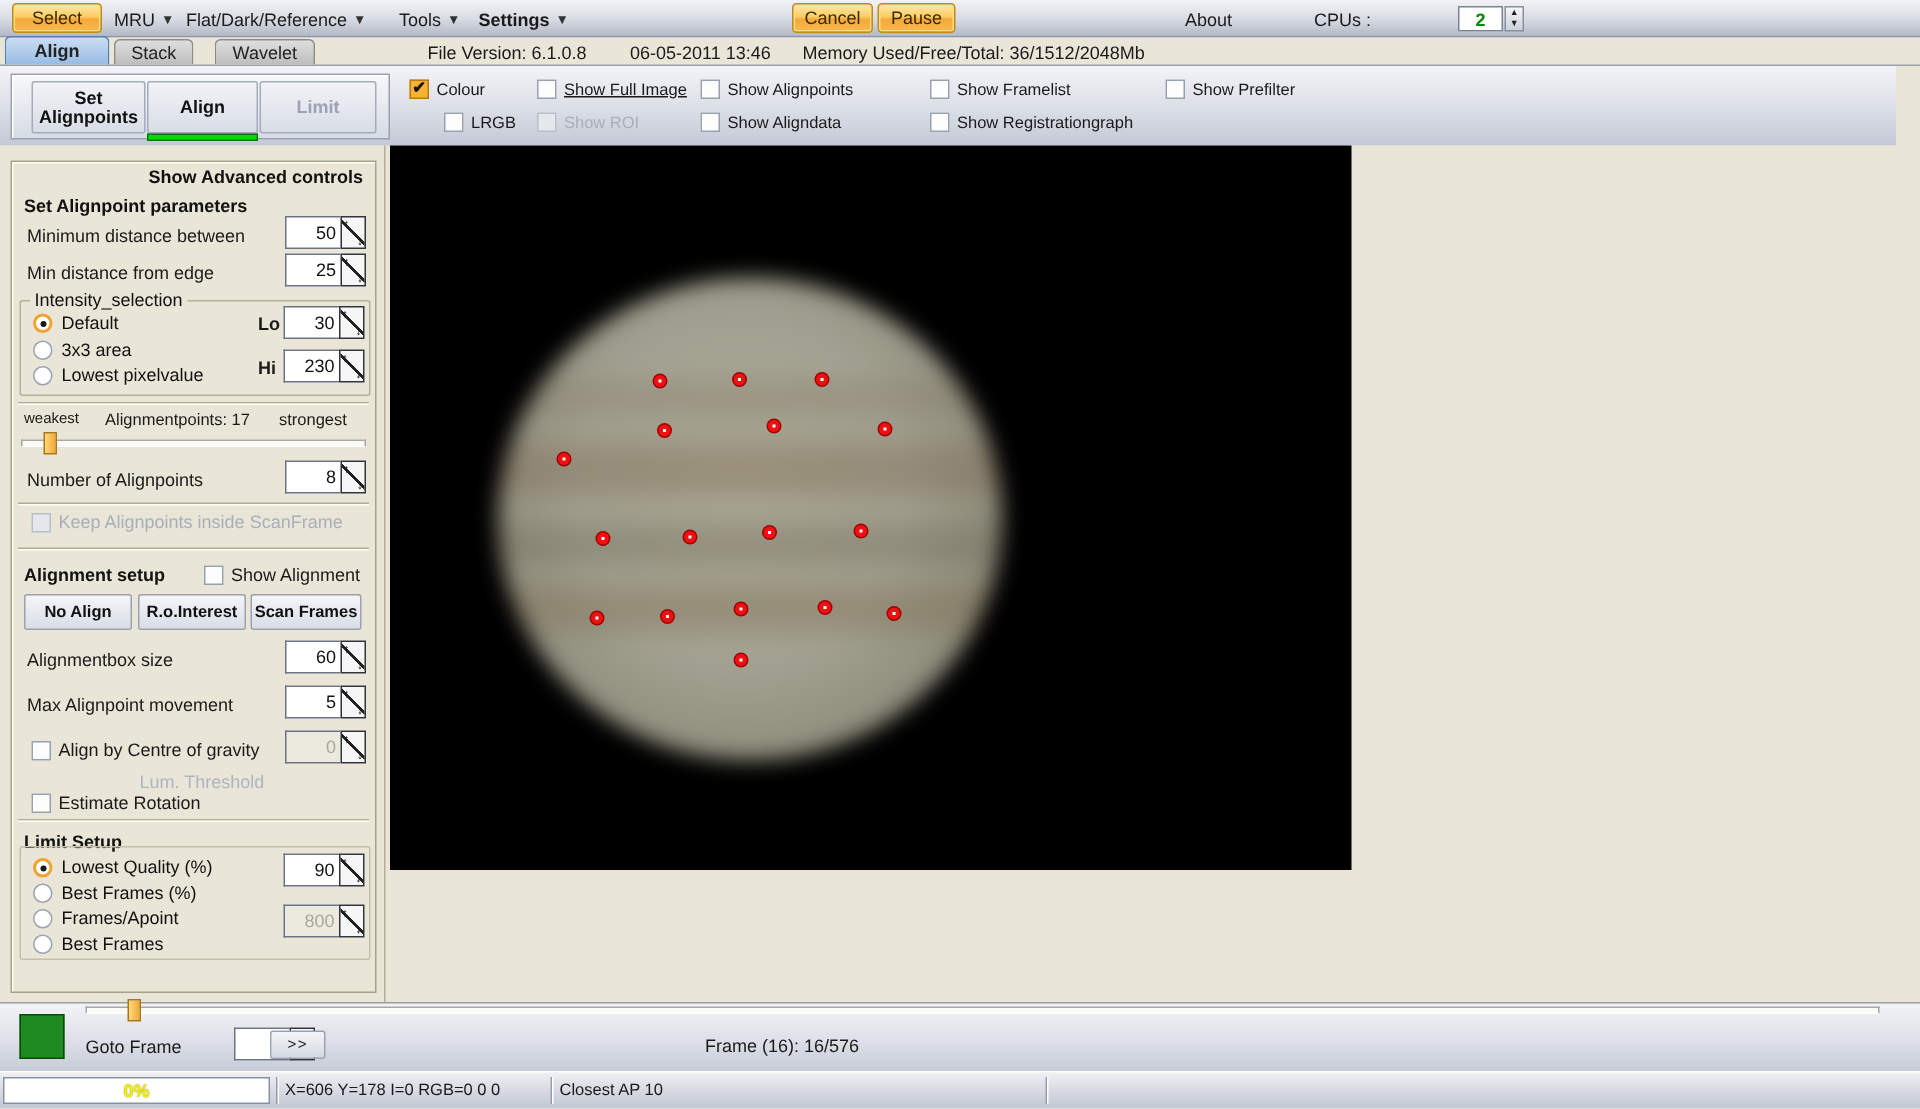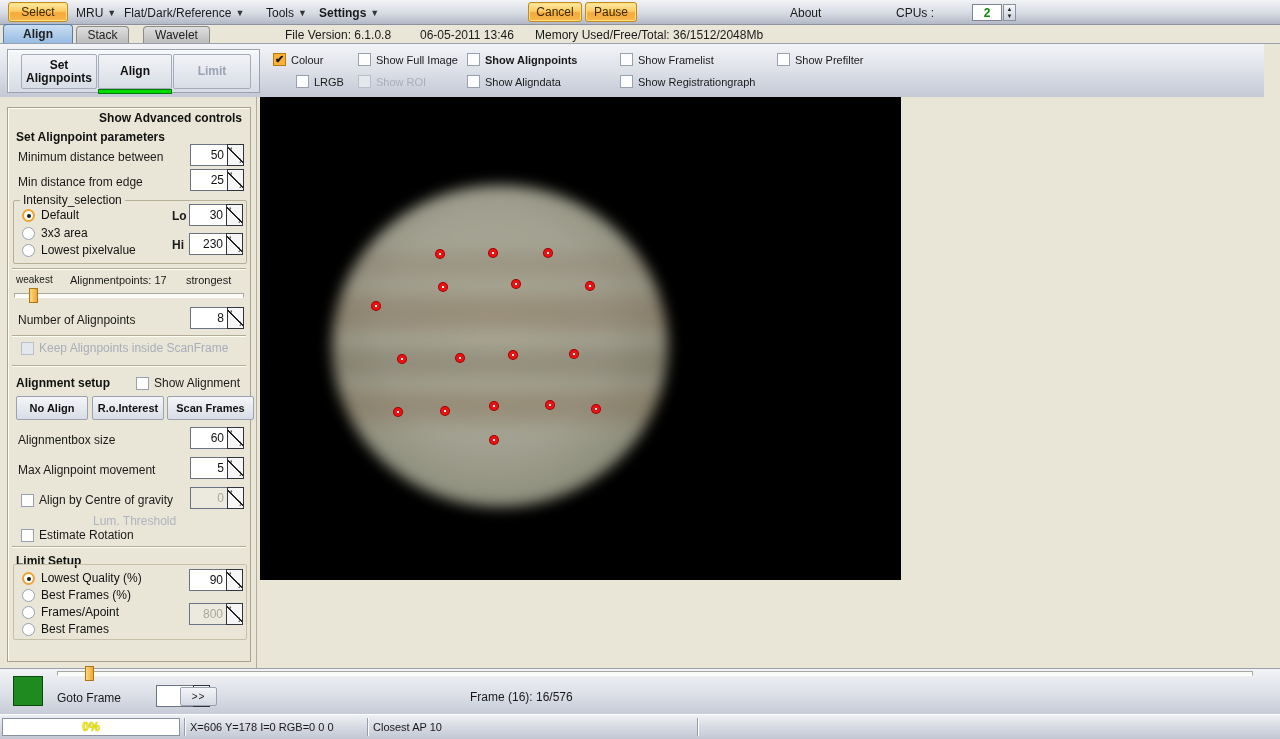--- a/index.html
+++ b/index.html
@@ -193,21 +193,21 @@
     </div>
   <div class="orange-btn" style="left:528px;width:54px;">
       <span>Cancel</span>
     </div>
   <div class="orange-btn" style="left:585px;width:52px;">
       <span>Pause</span>
     </div>
   <div class="menu-item" style="left:786px;">
       <span>About</span>
     </div>
-  <div class="menu-item" style="left:892px;align-items:center;">
+  <div class="menu-item" style="left:872px;align-items:center;">
       <span>CPUs :</span>
     </div>
   <div class="cpu-box">
       <span>2</span>
     </div>
   <div class="cpu-arrows">
       <span>▲</span>
       <span>▼</span>
     </div>
 </div>
@@ -242,29 +242,29 @@
       </div>
   </div>
   <div class="cb checked" style="left:273px;top:9px;">
       <span class="box"></span>
       <span>Colour</span>
     </div>
   <div class="cb" style="left:296px;top:31px;">
       <span class="box"></span>
       <span>LRGB</span>
     </div>
-  <div class="cb" style="left:358px;top:9px;">
+  <div class="cb" style="left:358px;top:9px;text-decoration:underline;">
       <span class="box"></span>
       <span>Show Full Image</span>
     </div>
   <div class="cb disabled" style="left:358px;top:31px;">
       <span class="box"></span>
       <span>Show ROI</span>
     </div>
-  <div class="cb" style="left:467px;top:9px;font-weight:bold;">
+  <div class="cb" style="left:467px;top:9px;">
       <span class="box"></span>
       <span>Show Alignpoints</span>
     </div>
   <div class="cb" style="left:467px;top:31px;">
       <span class="box"></span>
       <span>Show Aligndata</span>
     </div>
   <div class="cb" style="left:620px;top:9px;">
       <span class="box"></span>
       <span>Show Framelist</span>
@@ -368,21 +368,21 @@
         <span class="box"></span>
         <span>Show Alignment</span>
       </div>
 
     <div class="mini-btn" style="left:8px;top:288px;width:72px;">
         <span>No Align</span>
       </div>
     <div class="mini-btn" style="left:84px;top:288px;width:72px;">
         <span>R.o.Interest</span>
       </div>
-    <div class="mini-btn" style="left:159px;top:288px;width:87px;">
+    <div class="mini-btn" style="left:159px;top:288px;width:74px;">
         <span>Scan Frames</span>
       </div>
 
     <div class="row-label" style="left:10px;top:325px;">Alignmentbox size</div>
     <div class="spin" style="right:6px;top:319px;">
       <input value="60" style="">
       <span class="sbtn">
           <i class="su">↑</i>
           <i class="sd">↓</i>
         </span>

